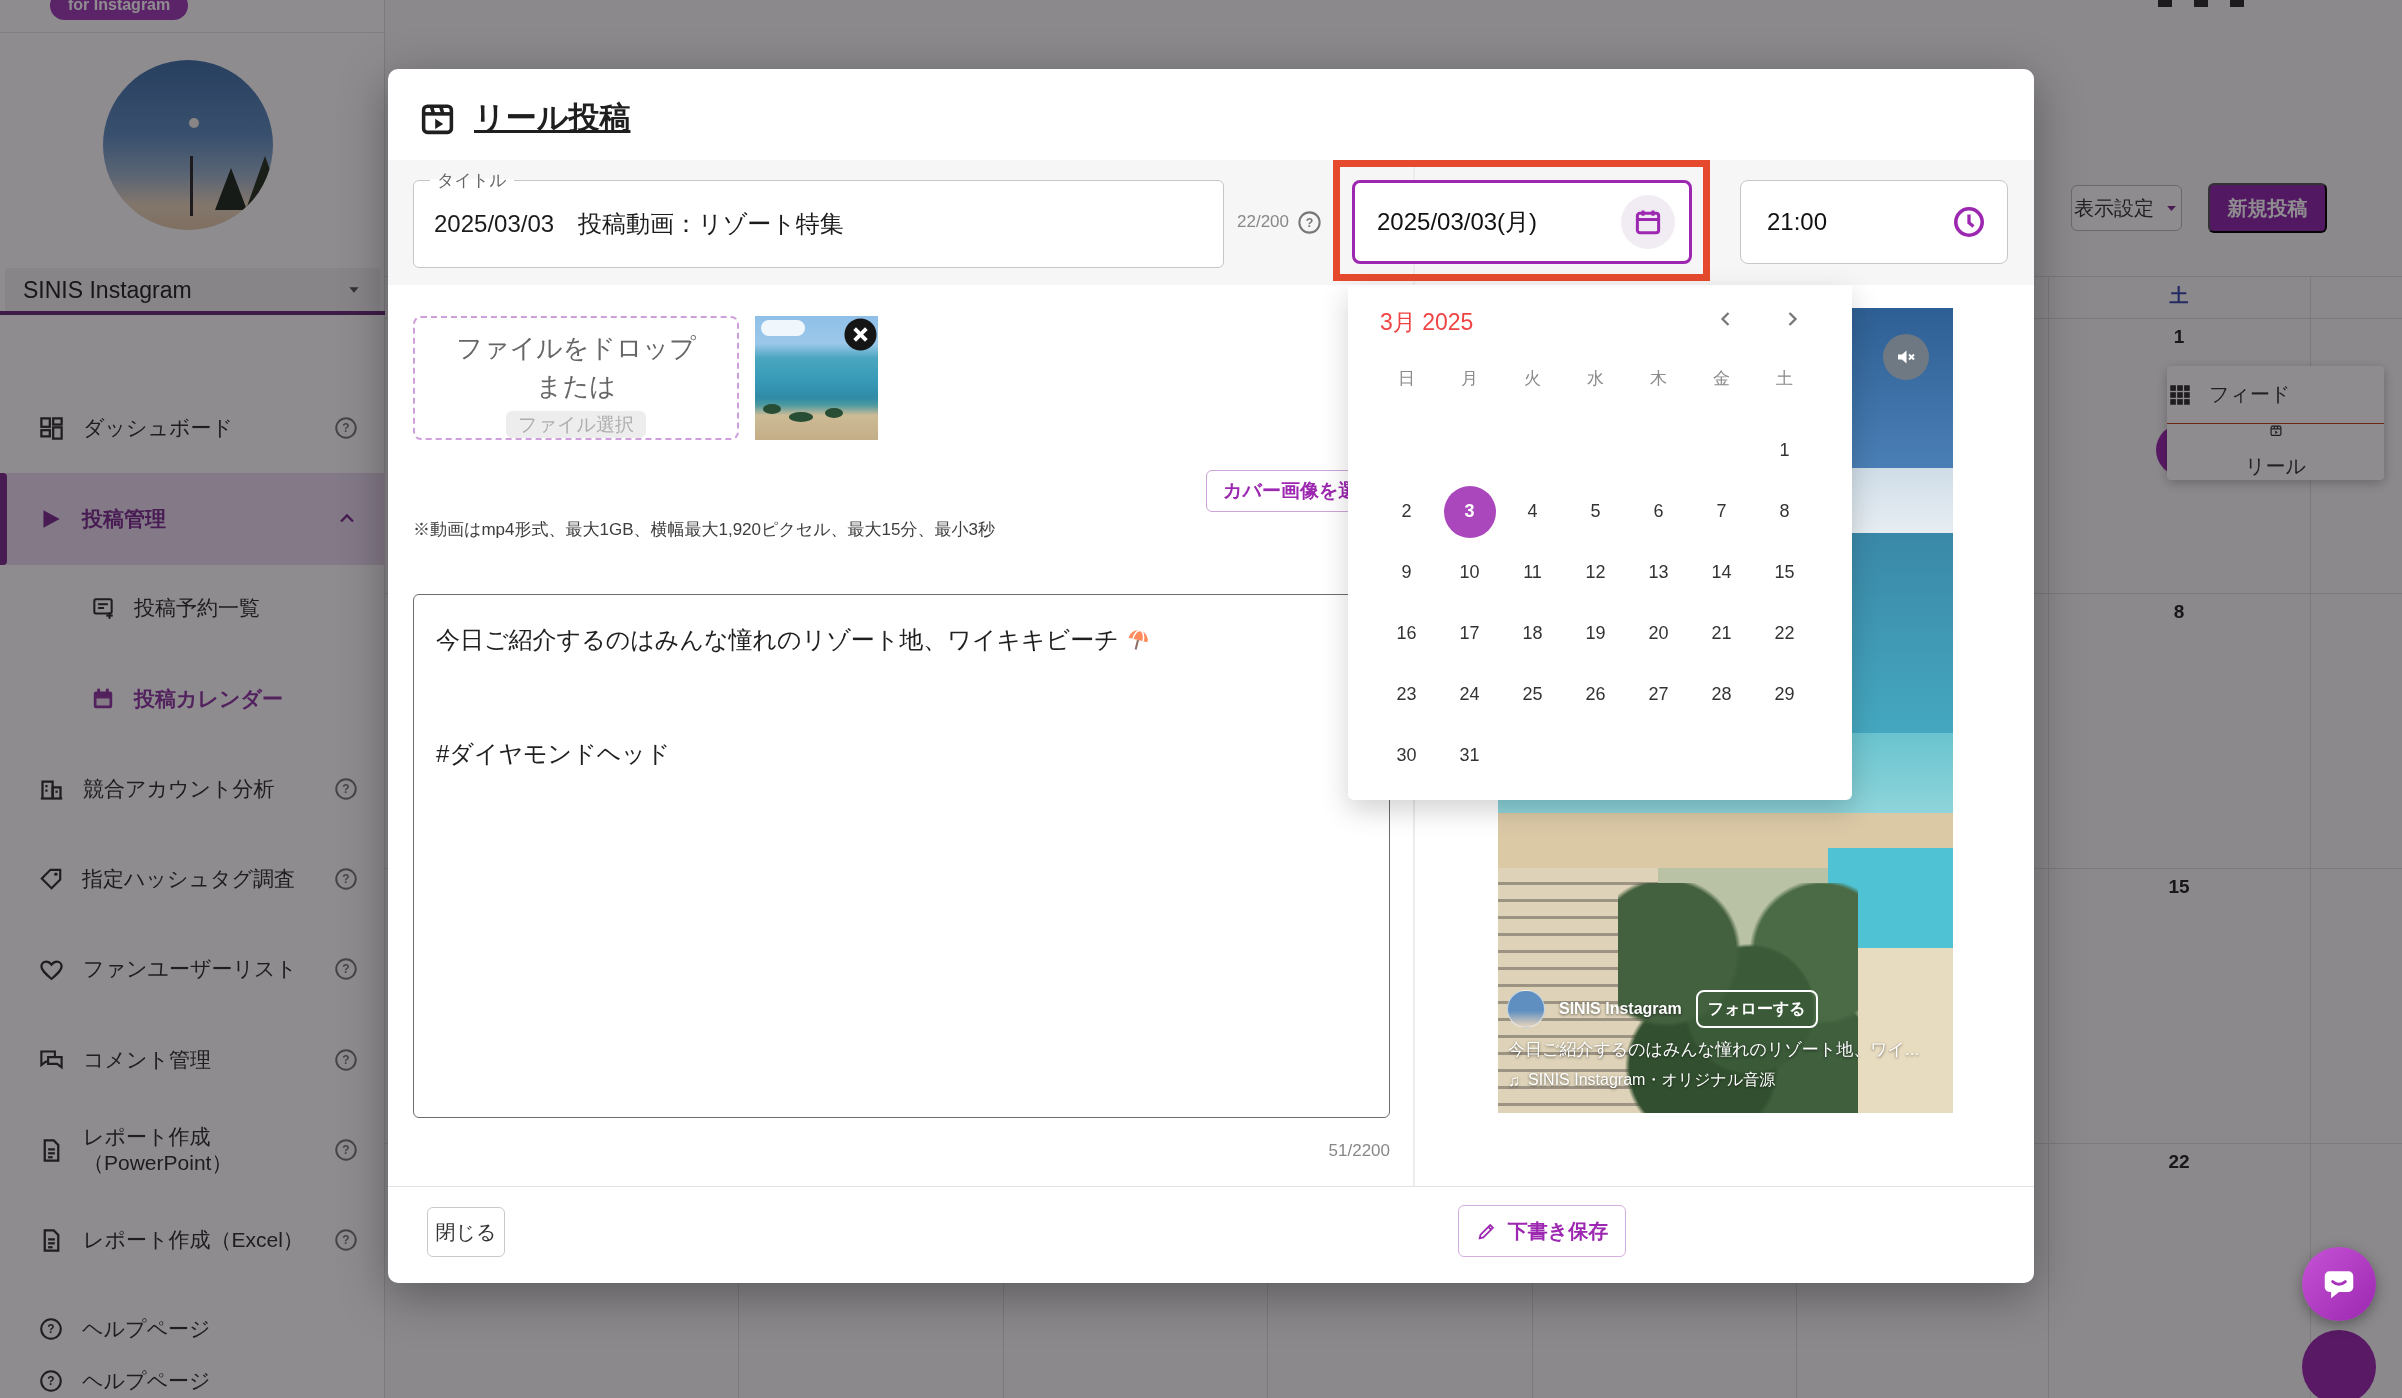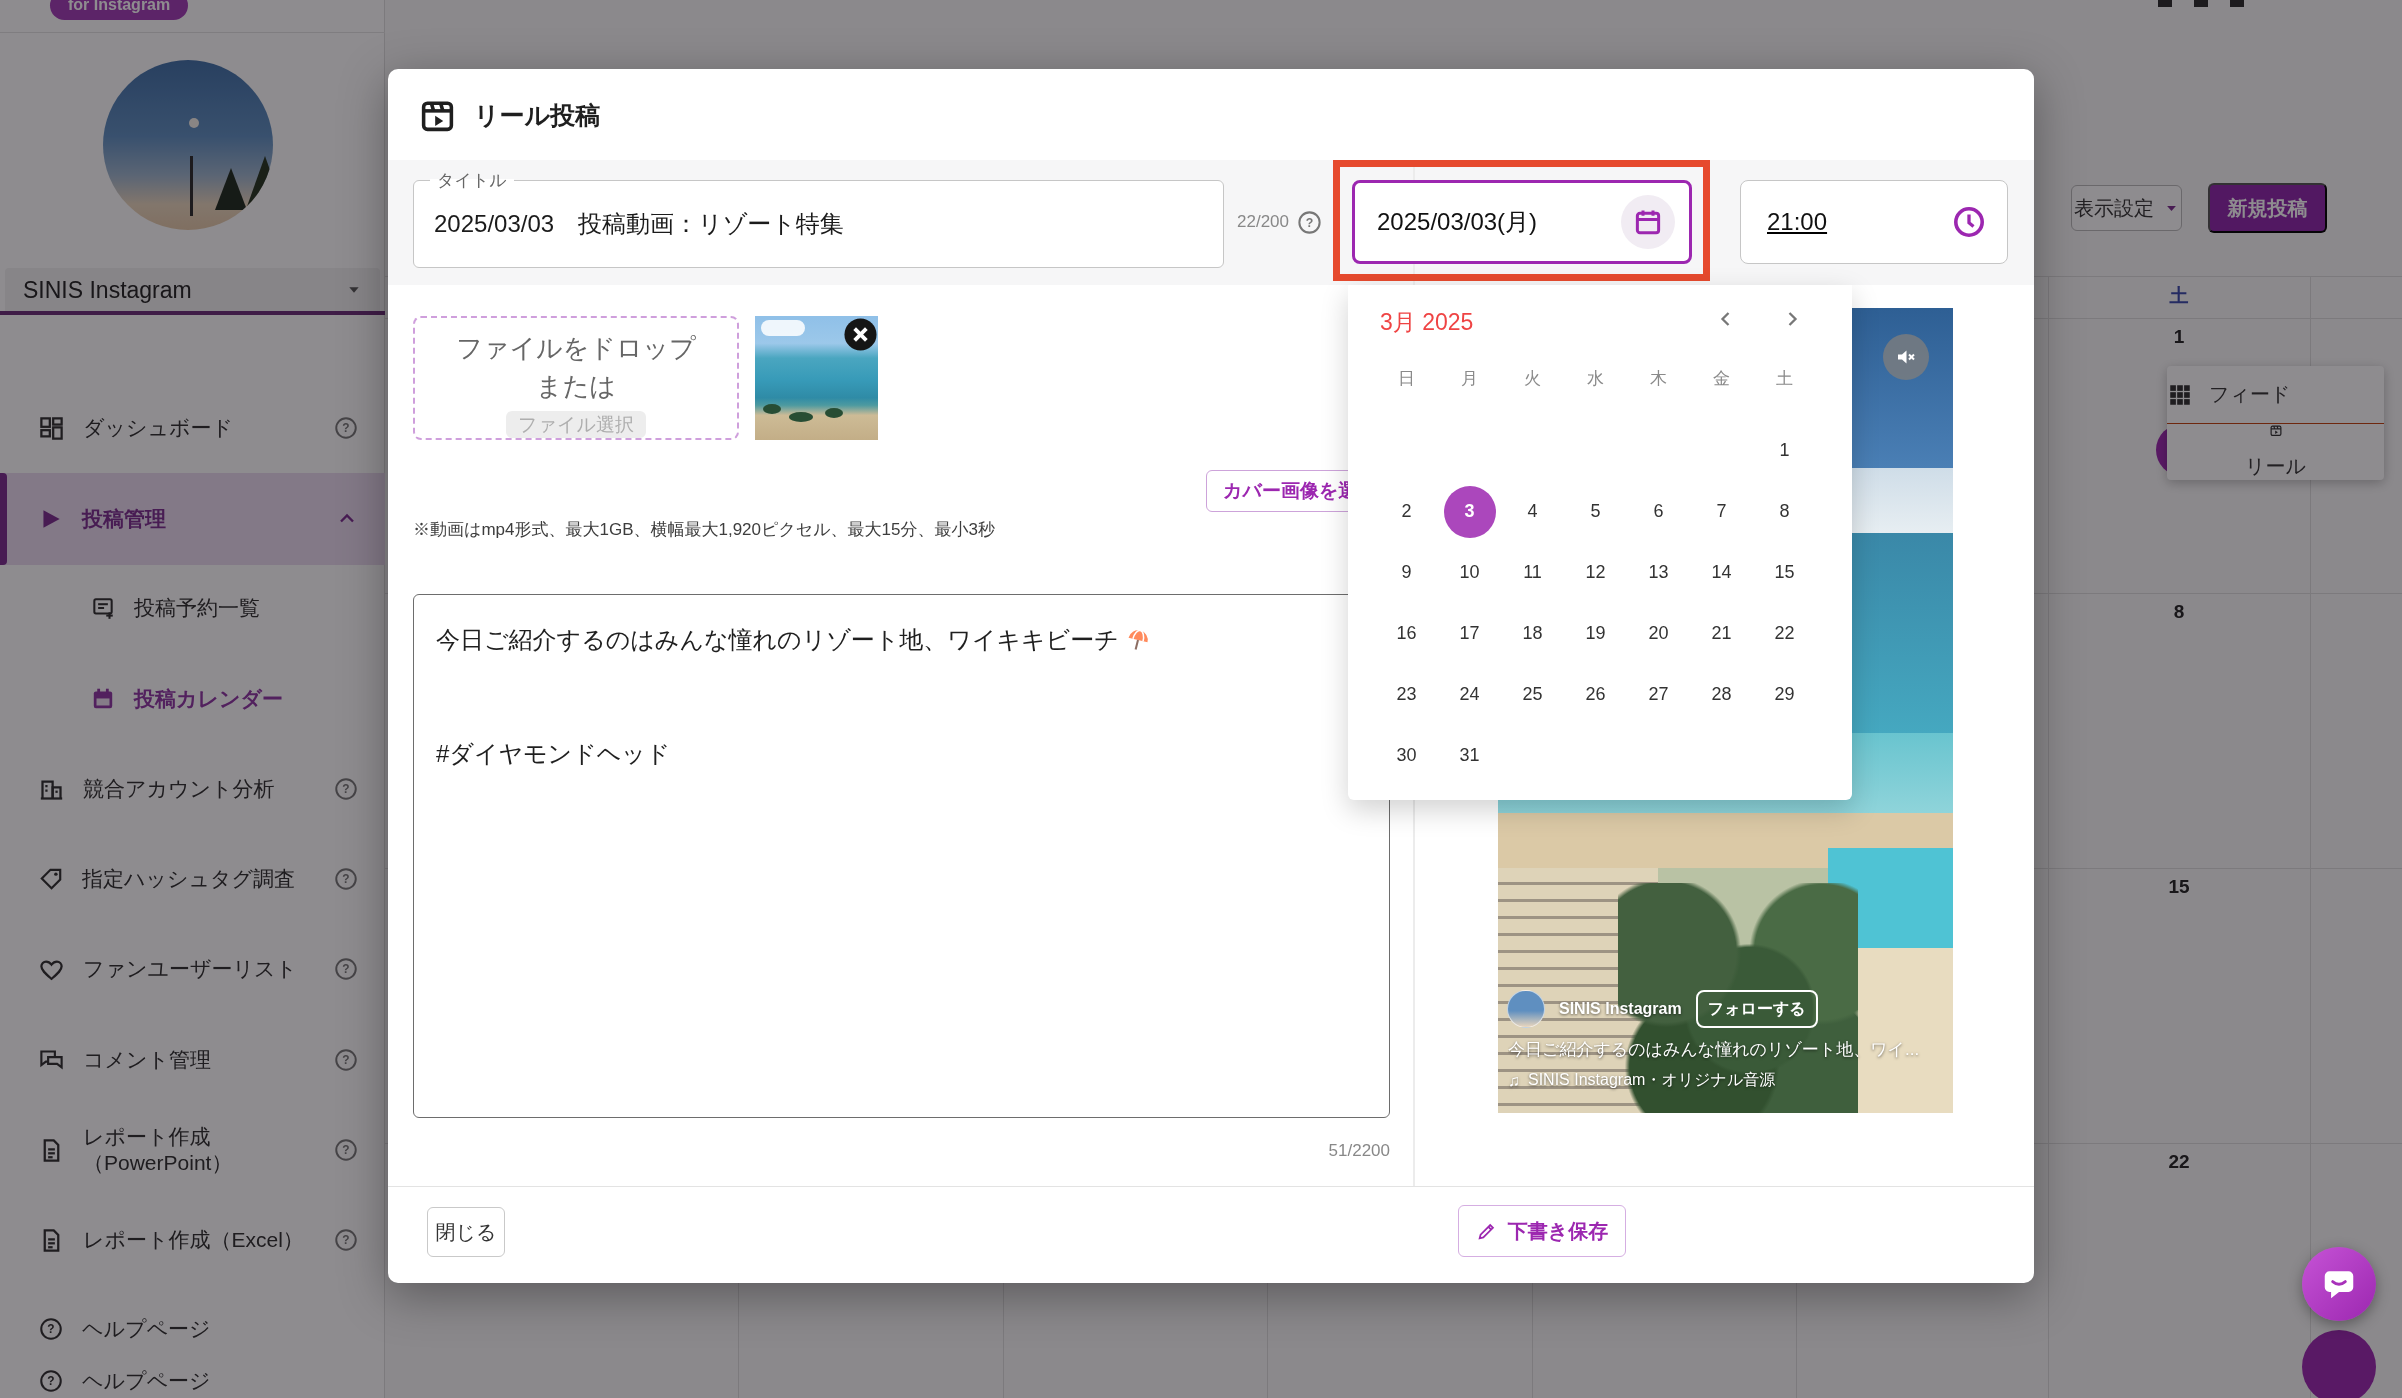--- a/index.html
+++ b/index.html
@@ -40,34 +40,34 @@
   .bg-circle { position:absolute; left:2156px; top:424px; width:52px; height:52px; border-radius:50%; background:#9c27b0; }
   .cutoff-icons { position:absolute; left:2158px; top:0; display:flex; gap:22px; }
   .cutoff-icons i { display:block; width:14px; height:7px; background:#2a2a2a; }
 
   
   .backdrop { position:absolute; inset:0; background:rgba(14,10,16,0.47); z-index:10; }
 
   
   .modal { position:absolute; left:388px; top:69px; width:1646px; height:1214px; background:#fff; border-radius:10px; box-shadow:0 12px 48px rgba(0,0,0,.35); z-index:20; }
   .modal-header { position:absolute; left:31px; top:28px; display:flex; align-items:center; gap:18px; }
-  .modal-title { font-size:25px; font-weight:bold; color:#1f1f1f; }
+  .modal-title { font-size:31px; font-weight:bold; color:#1f1f1f;text-decoration:underline; }
   .band { position:absolute; left:0; top:91px; width:1646px; height:125px; background:#f6f6f7; }
   .v-divider { position:absolute; left:1025px; top:91px; width:2px; height:1026px; background:#ececec; }
 
   .fieldset { position:absolute; left:25px; top:111px; width:811px; height:88px; background:#fff; border:1.5px solid #c6c6c6; border-radius:6px; }
   .fieldset .legend { position:absolute; left:16px; top:-12px; background:linear-gradient(#f6f6f7 45%, #fff 45%); padding:0 7px; font-size:17px; color:#666; }
   .fieldset .value { position:absolute; left:20px; top:0; height:85px; display:flex; align-items:center; font-size:24px; color:#1b1b1b; }
   .counter { font-size:17px; color:#888; }
 
   .redbox { position:absolute; left:945px; top:91px; width:377px; height:121px; border:7px solid #e64a2e; }
   .date-field { position:absolute; left:964px; top:111px; width:340px; height:84px; background:#fff; border:3px solid #9c27b0; border-radius:8px; display:flex; align-items:center; padding:0 14px 0 22px; }
   .date-field .value { font-size:24px; color:#111; flex:1; }
   .icon-circle { width:54px; height:54px; border-radius:50%; background:#f1ecf3; display:flex; align-items:center; justify-content:center; }
-  .time-field { position:absolute; left:1352px; top:111px; width:268px; height:84px; background:#fff; border:1.5px solid #c6c6c6; border-radius:8px; display:flex; align-items:center; padding:0 20px 0 26px;text-decoration:underline; }
+  .time-field { position:absolute; left:1352px; top:111px; width:268px; height:84px; background:#fff; border:1.5px solid #c6c6c6; border-radius:8px; display:flex; align-items:center; padding:0 20px 0 26px; }
   .time-field .value { font-size:24px; color:#111; flex:1; }
 
   .dropzone { position:absolute; left:25px; top:247px; width:326px; height:124px; border:2px dashed #cf9fdc; border-radius:8px; display:flex; flex-direction:column; align-items:center; padding-top:12px; }
   .dropzone .t { font-size:26px; color:#666; line-height:1.45; }
   .file-btn { margin-top:6px; width:140px; height:40px; background:#ededed; border:none; border-radius:6px; color:#aeaeae; font-size:19px; }
 
   .thumb { position:absolute; left:367px; top:247px; width:123px; height:124px; background:linear-gradient(#8fc0e8 0%, #9cc8ea 22%, #4aa6c0 34%, #379ab8 52%, #2f8ba6 66%, #4d9aa0 72%, #cdbb96 80%, #c3ae87 100%); }
   .thumb .cloud { position:absolute; left:6px; top:4px; width:44px; height:16px; border-radius:10px; background:rgba(255,255,255,.85); }
   .thumb .palm { position:absolute; width:18px; height:10px; border-radius:50%; background:#274d34; }
   .xbadge { position:absolute; left:455px; top:248px; z-index:3; }

